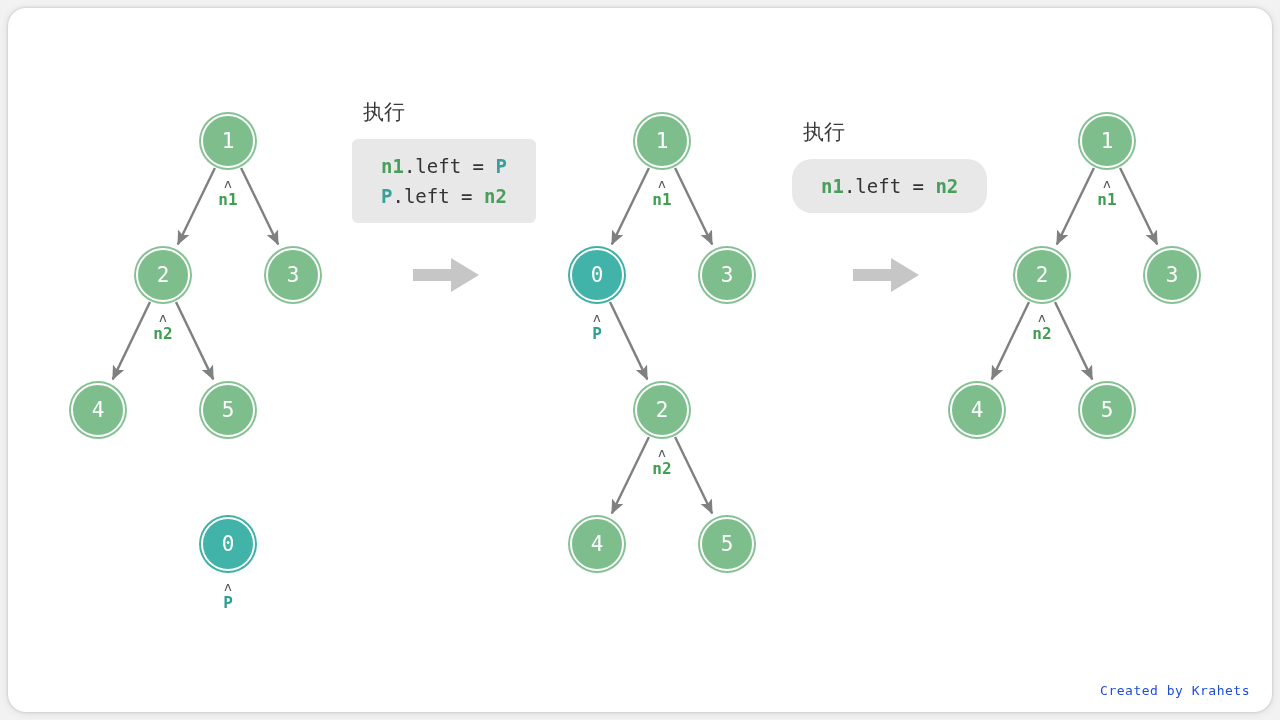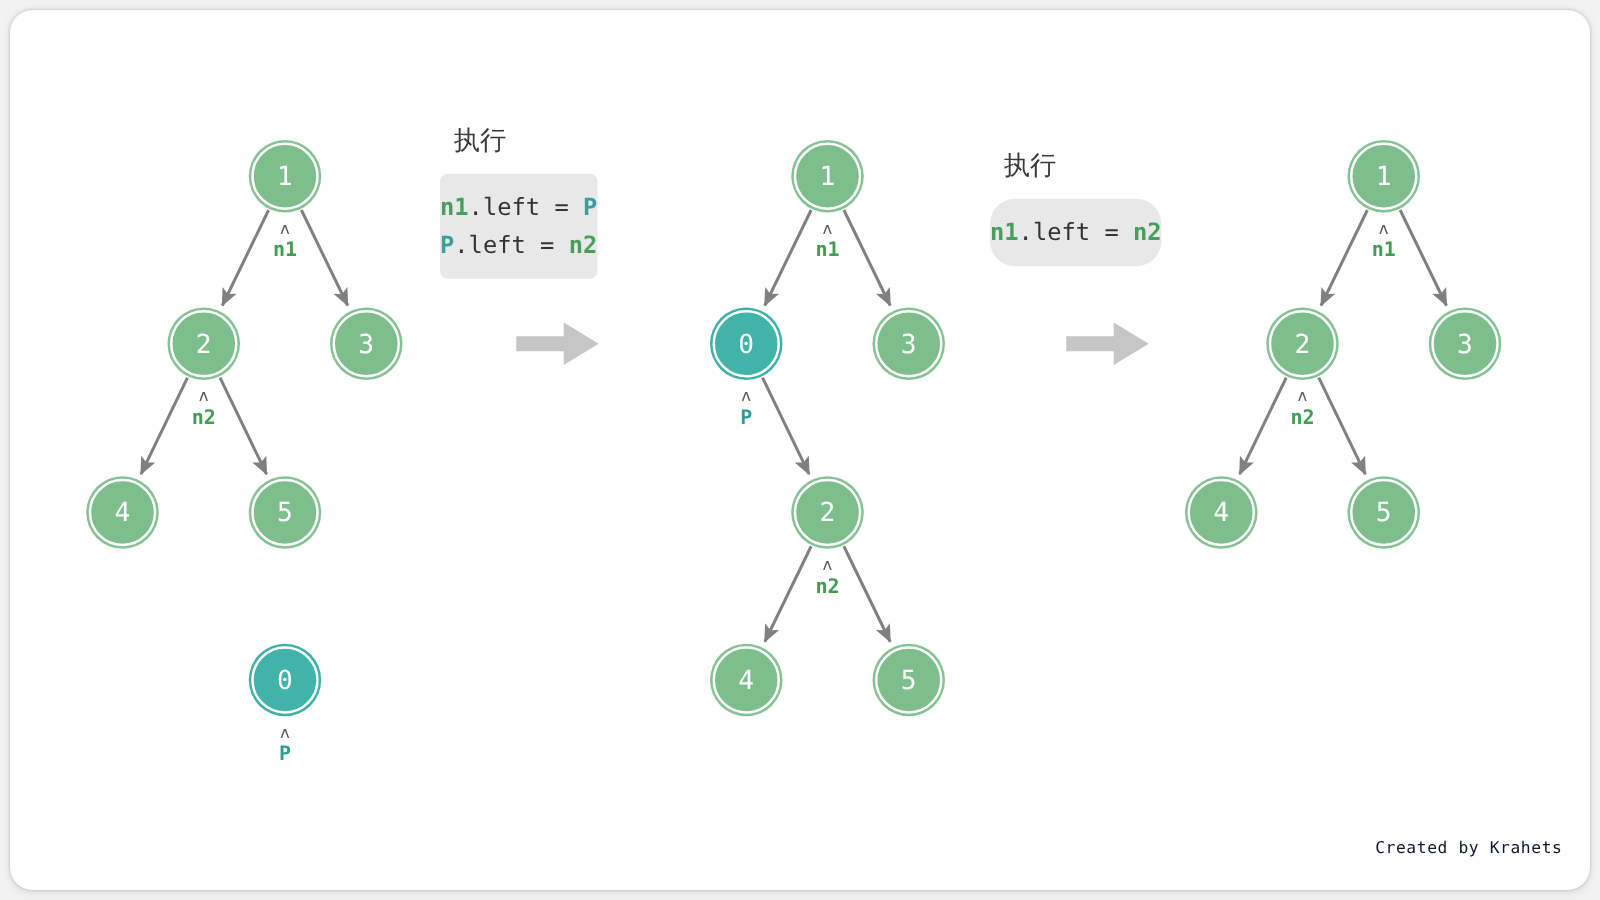--- a/index.html
+++ b/index.html
@@ -86,38 +86,38 @@
     position: absolute;
     font-family: "DejaVu Sans", sans-serif;
     font-size: 21px;
     color: #3a3a3a;
     white-space: nowrap;
   }
   .codebox {
     position: absolute;
     background: #e8e8e8;
     border-radius: 6px;
-    padding: 12px 0;
+    padding: 12px 29px;
     font-family: "DejaVu Sans Mono", monospace;
     font-size: 19px;
     line-height: 30px;
     color: #333333;
     white-space: pre;
   }
   .codebox .v-green { color: #4a9e5c; font-weight: bold; }
   .codebox .v-teal  { color: #3a9e9a; font-weight: bold; }
 
   
   .watermark {
     position: absolute;
     right: 30px;
-    bottom: 34px;
+    bottom: 22px;
     font-family: "DejaVu Sans Mono", monospace;
     font-size: 13px;
-    color: #0f172a;
+    color: #1d4ed8;
     letter-spacing: 0.5px;
   }
 </style>
 </head>
 <body>
 
 <div id="canvas-card"></div>
 
 <div id="stage">
 

